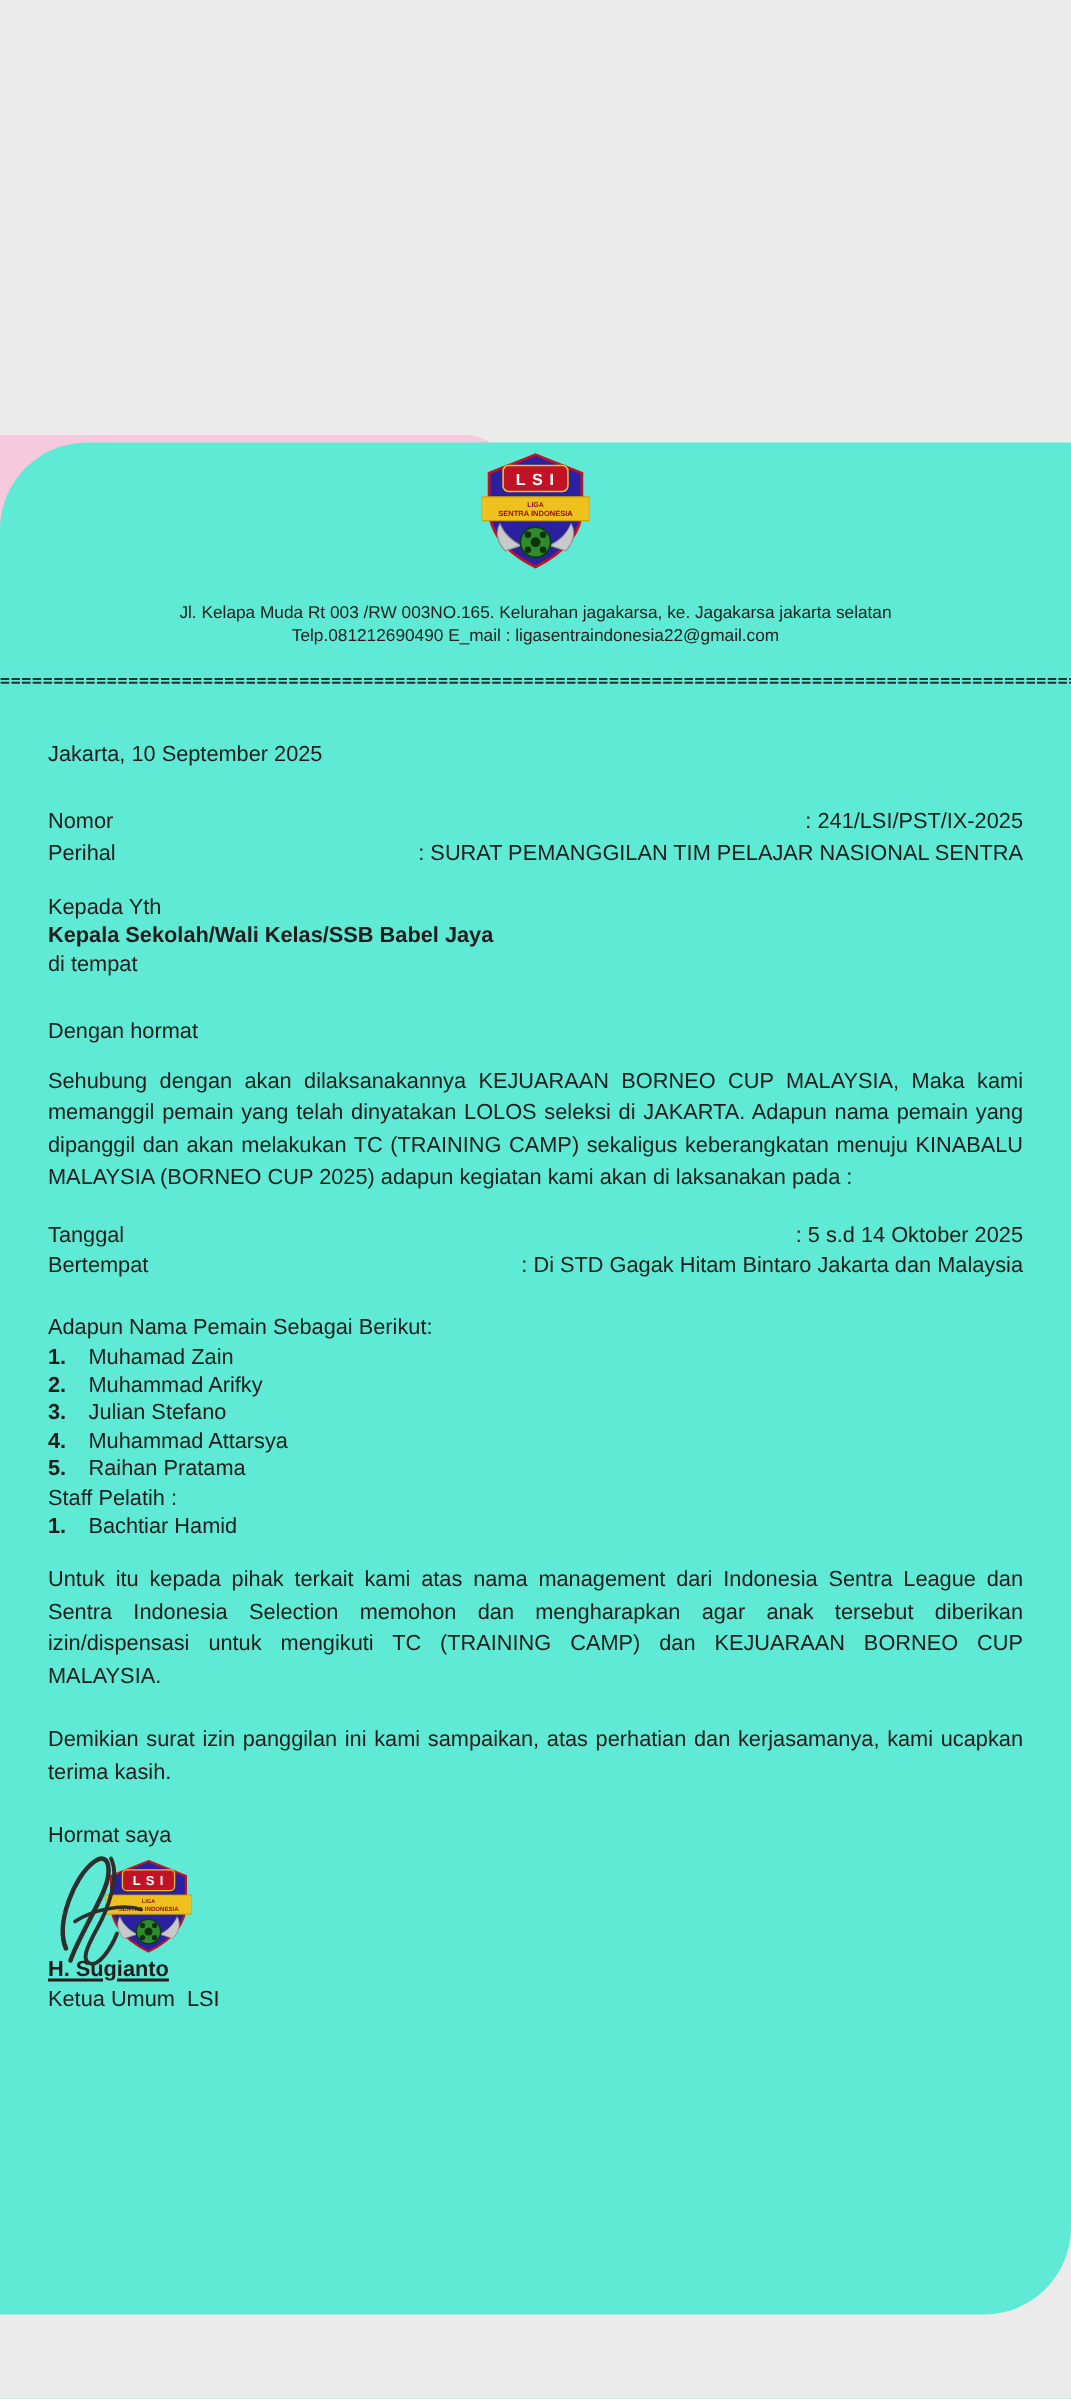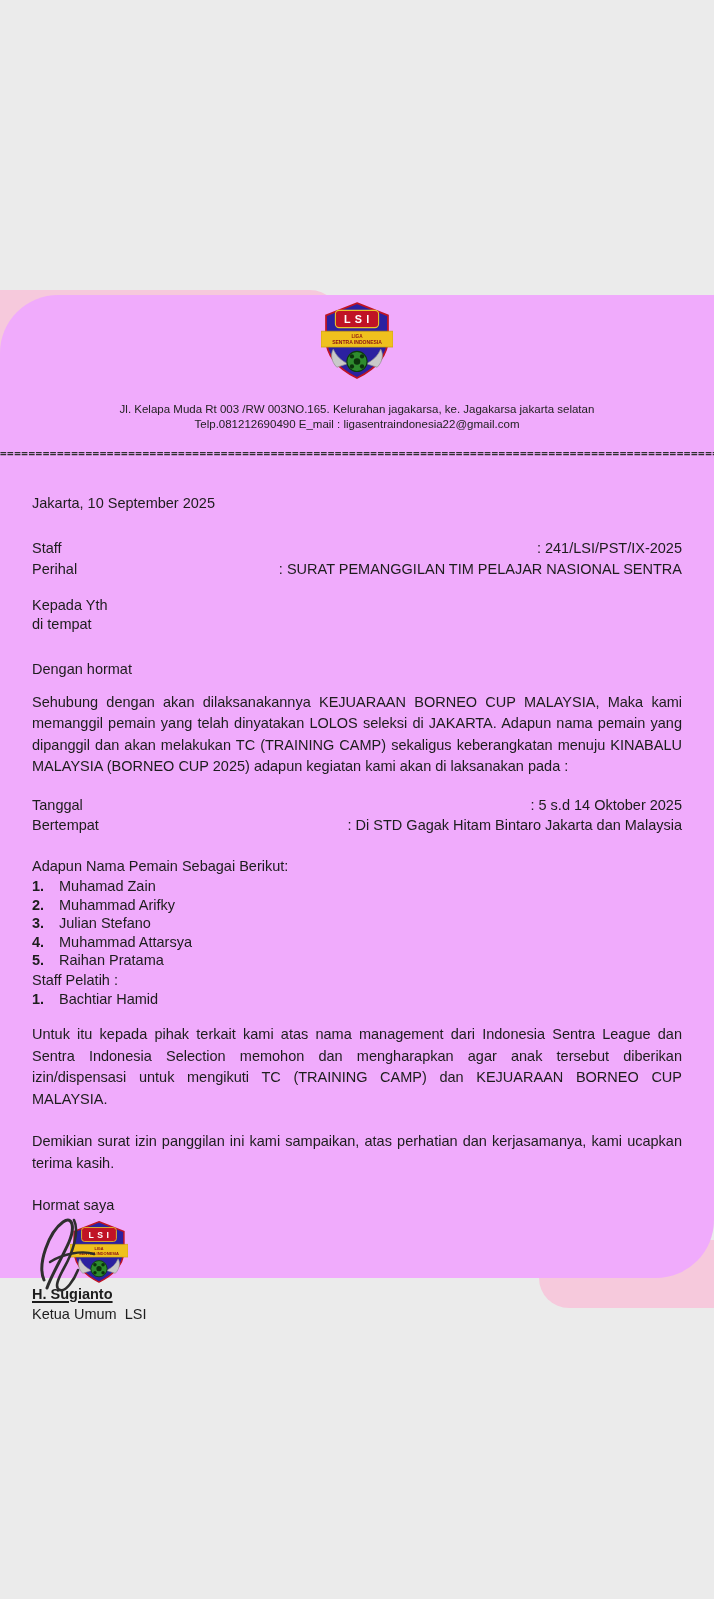--- a/index.html
+++ b/index.html
@@ -12,22 +12,22 @@
 
   .pink-top {
     position:absolute; left:0; top:290px; width:340px; height:82px;
     background:#f6c9dc; border-top-right-radius:30px; z-index:1;
   }
   .pink-bottom {
     position:absolute; right:0; top:1240px; width:175px; height:68px;
     background:#f6c9dc; border-bottom-left-radius:30px; z-index:1;
   }
   .card {
-    position:absolute; left:0; top:295px; width:714px; height:983px;
-    background:#f0abfc; border-radius:58px 0 58px 0; z-index:2;
+    position:absolute; left:0; top:295px; width:714px; height:1248px;
+    background:#5eead4; border-radius:58px 0 58px 0; z-index:2;
   }
 
   .logo-wrap { width:72px; margin:6px auto 0; }
   .logo-wrap svg { display:block; width:100%; height:auto; }
 
   .address { text-align:center; font-size:11.5px; line-height:15.5px; margin-top:20px; color:#222; }
 
   .separator {
     margin-top:15px; width:714px; overflow:hidden; white-space:nowrap;
     font-family:"DejaVu Sans Mono","Liberation Mono",monospace;
@@ -110,31 +110,32 @@
     </div>
 
     <div class="separator">============================================================================================================================================================================================================================</div>
 
     <div class="content">
 
       <p class="date">Jakarta, 10 September 2025</p>
 
       <div class="meta">
         <div class="meta-row">
-          <span class="lbl">Staff</span>
+          <span class="lbl">Nomor</span>
           <span class="val">: 241/LSI/PST/IX-2025</span>
         </div>
         <div class="meta-row">
           <span class="lbl">Perihal</span>
           <span class="val">: SURAT PEMANGGILAN TIM PELAJAR NASIONAL SENTRA</span>
         </div>
       </div>
 
       <div class="recipient">
         <div>Kepada Yth</div>
+        <div class="bold">Kepala Sekolah/Wali Kelas/SSB Babel Jaya</div>
         <div>di tempat</div>
       </div>
 
       <p class="salutation">Dengan hormat</p>
 
       <p class="para para1">Sehubung dengan akan dilaksanakannya KEJUARAAN BORNEO CUP MALAYSIA, Maka kami memanggil pemain yang telah dinyatakan LOLOS seleksi di JAKARTA. Adapun nama pemain yang dipanggil dan akan melakukan TC (TRAINING CAMP) sekaligus keberangkatan menuju KINABALU MALAYSIA (BORNEO CUP 2025) adapun kegiatan kami akan di laksanakan pada :</p>
 
       <div class="meta schedule">
         <div class="meta-row">
           <span class="lbl">Tanggal</span>

